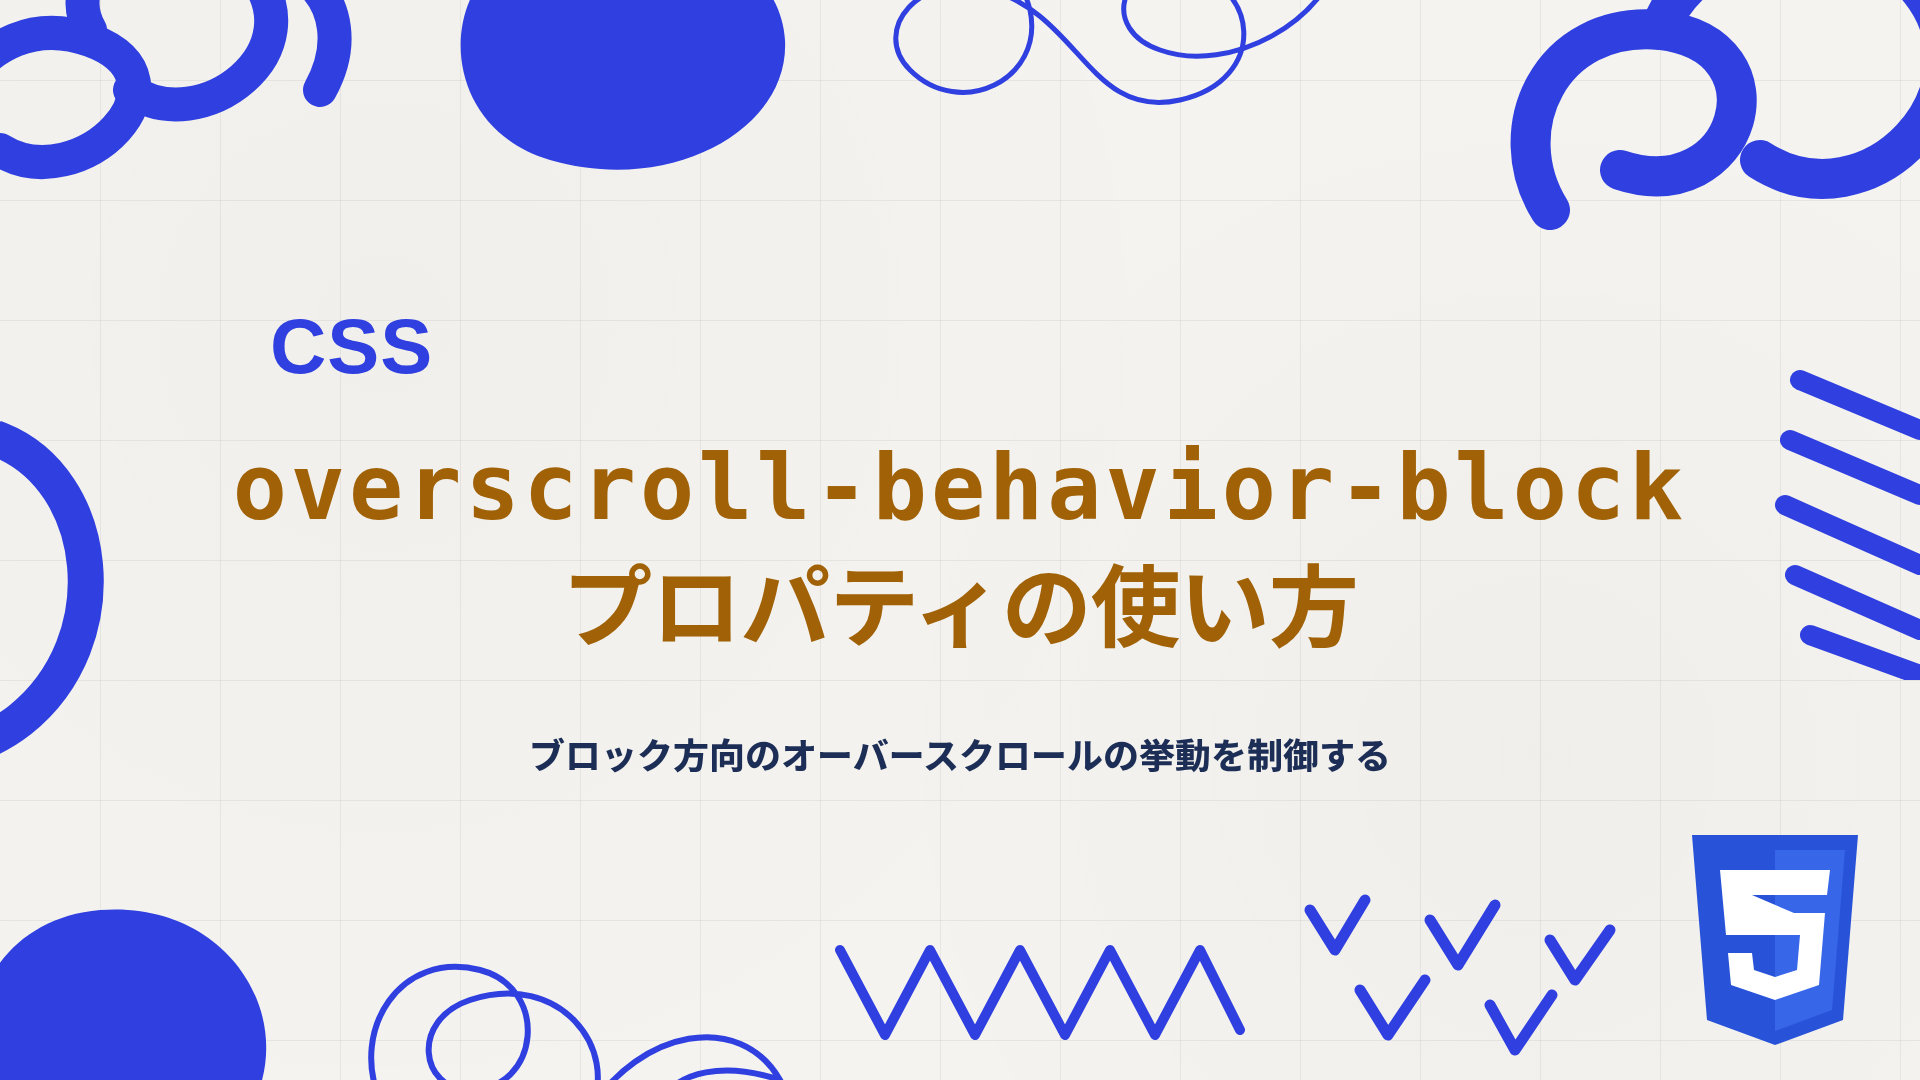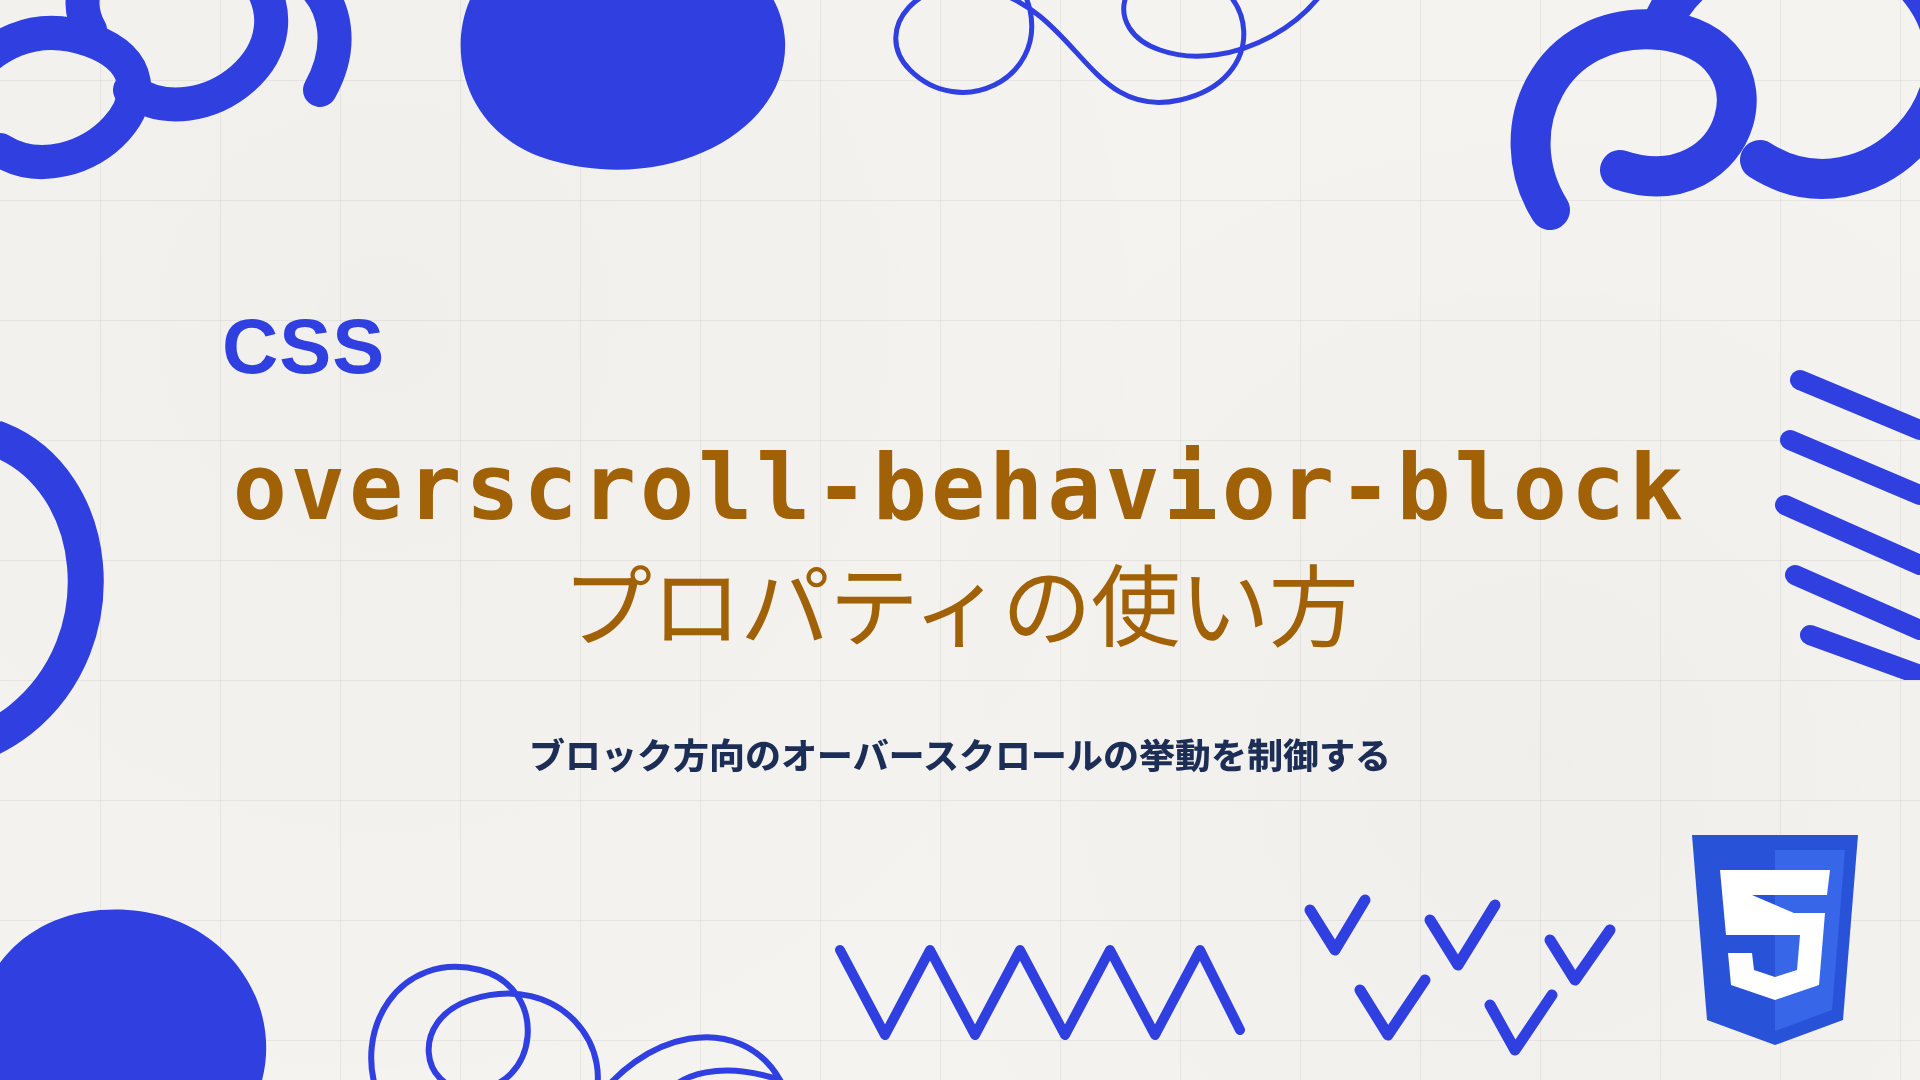--- a/index.html
+++ b/index.html
@@ -30,21 +30,21 @@
       radial-gradient(circle at 80% 70%, rgba(0,0,0,0.02) 0, transparent 40%);
   }
 
   .content {
     position: absolute; inset: 0;
     display: flex;
     flex-direction: column;
     align-items: center;
     justify-content: center;
     text-align: center;
-    padding: 0 72px;
+    padding: 0 120px;
     z-index: 10;
   }
 
   .category {
     color: #2f3fe0;
     font-weight: 900;
     font-size: 78px;
     letter-spacing: 1px;
     align-self: flex-start;
     margin-left: 150px;
@@ -60,21 +60,21 @@
     font-family: "Menlo", "Consolas", "Hiragino Sans", monospace;
     letter-spacing: -1px;
   }
   .title .line1 {
     font-family: "Menlo", "Consolas", monospace;
     font-weight: 700;
     letter-spacing: 4px;
   }
   .title .line2 {
     font-family: "Hiragino Sans", "Noto Sans JP", sans-serif;
-    font-weight: 400;
+    font-weight: 700;
   }
 
   .subtitle {
     color: #1d2e56;
     font-weight: 800;
     font-size: 36px;
     margin-top: 70px;
     font-family: "Hiragino Sans", "Noto Sans JP", sans-serif;
   }
 

